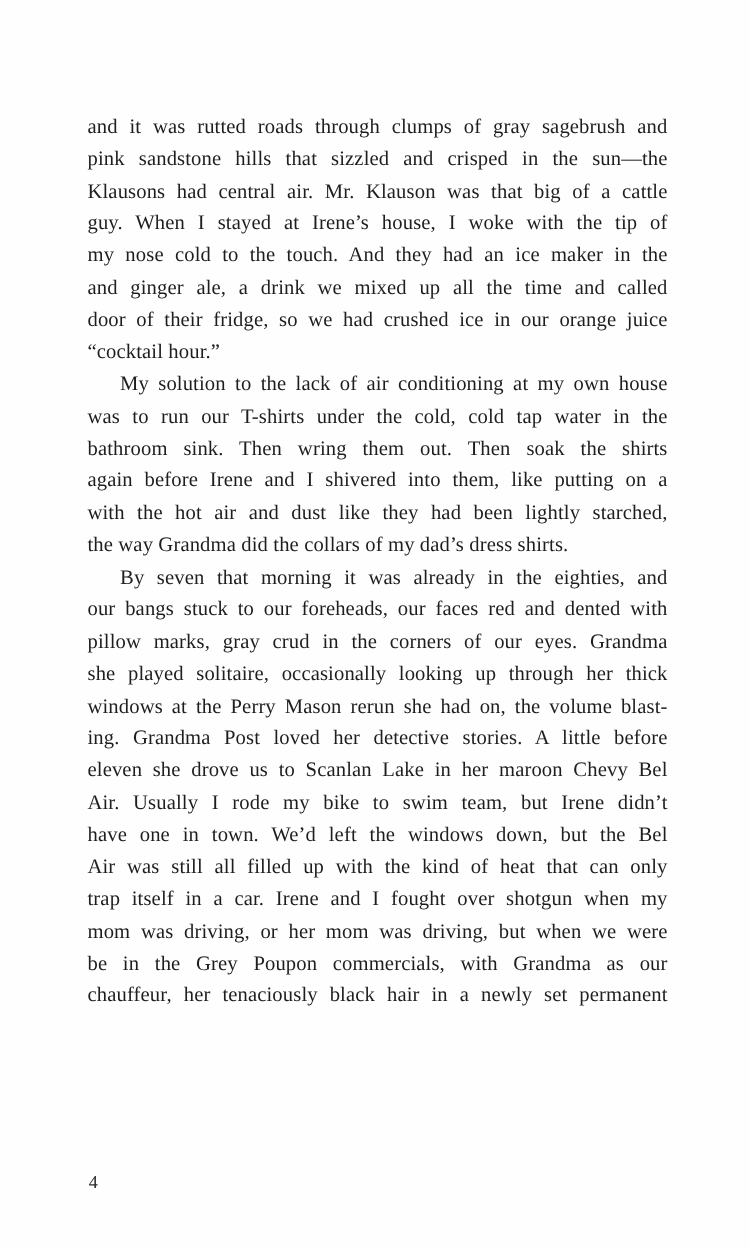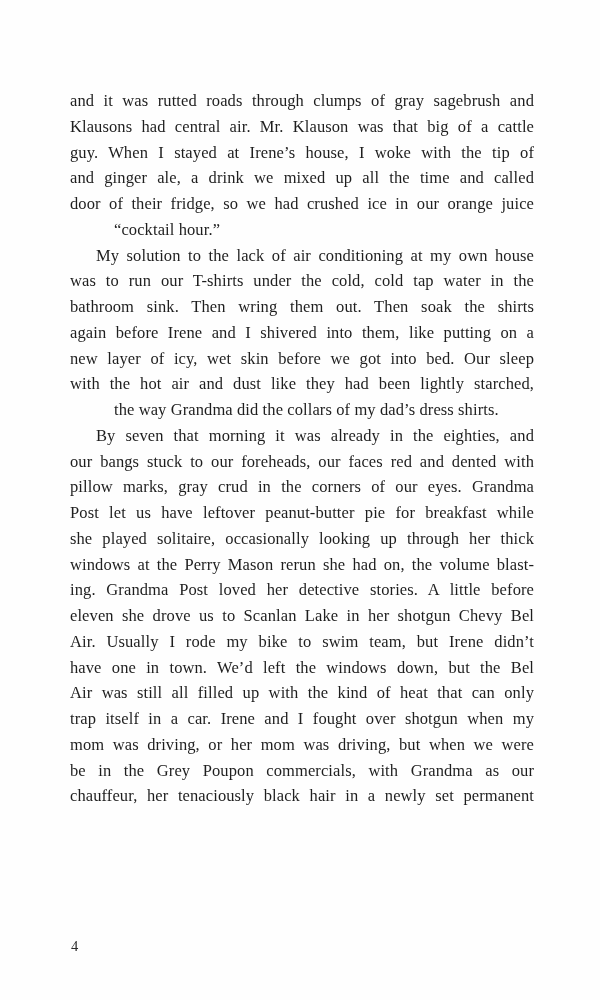--- a/index.html
+++ b/index.html
@@ -29,59 +29,58 @@
     text-align: justify;
     text-align-last: justify;
     white-space: normal;
     letter-spacing: 0.1px;
   }
   .line.indent {
     text-indent: 26px;
   }
   .line.last {
     text-align-last: left;
-    margin-left: 44px;
   }
   .italic {
   }
   .page-number {
     position: absolute;
     left: 71px;
     top: 938px;
     font-size: 14.5px;
     color: #2a2a2a;
     font-family: "Liberation Serif", "DejaVu Serif", serif;
   }
 </style>
 </head>
 <body>
 
 <div class="book-page">
   <div class="text-block">
       <div class="line"><span>and it was rutted roads through clumps of gray sagebrush and</span></div>
+      <div class="line"><span>pink sandstone hills that sizzled and crisped in the sun—the</span></div>
       <div class="line"><span>Klausons had central air. Mr. Klauson was that big of a cattle</span></div>
       <div class="line"><span>guy. When I stayed at Irene’s house, I woke with the tip of</span></div>
+      <div class="line"><span>my nose cold to the touch. And they had an ice maker in the</span></div>
       <div class="line"><span>and ginger ale, a drink we mixed up all the time and called</span></div>
       <div class="line"><span>door of their fridge, so we had crushed ice in our orange juice</span></div>
       <div class="line last"><span>“cocktail hour.”</span></div>
       <div class="line indent"><span>My solution to the lack of air conditioning at my own house</span></div>
       <div class="line"><span>was to run our T-shirts under the cold, cold tap water in the</span></div>
       <div class="line"><span>bathroom sink. Then wring them out. Then soak the shirts</span></div>
       <div class="line"><span>again before Irene and I shivered into them, like putting on a</span></div>
-      <div class="line"><span>new layer of icy, wet skin before we got into bed. Our sleep</span></div>
       <div class="line"><span>with the hot air and dust like they had been lightly starched,</span></div>
       <div class="line last"><span>the way Grandma did the collars of my dad’s dress shirts.</span></div>
       <div class="line indent"><span>By seven that morning it was already in the eighties, and</span></div>
       <div class="line"><span>our bangs stuck to our foreheads, our faces red and dented with</span></div>
       <div class="line"><span>pillow marks, gray crud in the corners of our eyes. Grandma</span></div>
-      <div class="line"><span>Post let us have leftover peanut-butter pie for breakfast while</span></div>
       <div class="line"><span>she played solitaire, occasionally looking up through her thick</span></div>
       <div class="line"><span>windows at the </span><span class="italic">Perry Mason</span><span> rerun she had on, the volume blast-</span></div>
       <div class="line"><span>ing. Grandma Post loved her detective stories. A little before</span></div>
-      <div class="line"><span>eleven she drove us to Scanlan Lake in her shotgun Chevy Bel</span></div>
+      <div class="line"><span>eleven she drove us to Scanlan Lake in her maroon Chevy Bel</span></div>
       <div class="line"><span>Air. Usually I rode my bike to swim team, but Irene didn’t</span></div>
       <div class="line"><span>have one in town. We’d left the windows down, but the Bel</span></div>
       <div class="line"><span>Air was still all filled up with the kind of heat that can only</span></div>
       <div class="line"><span>trap itself in a car. Irene and I fought over shotgun when my</span></div>
       <div class="line"><span>mom was driving, or her mom was driving, but when we were</span></div>
       <div class="line"><span>be in the Grey Poupon commercials, with Grandma as our</span></div>
       <div class="line"><span>chauffeur, her tenaciously black hair in a newly set permanent</span></div>
     </div>
   <div class="page-number">4</div>
 </div>

